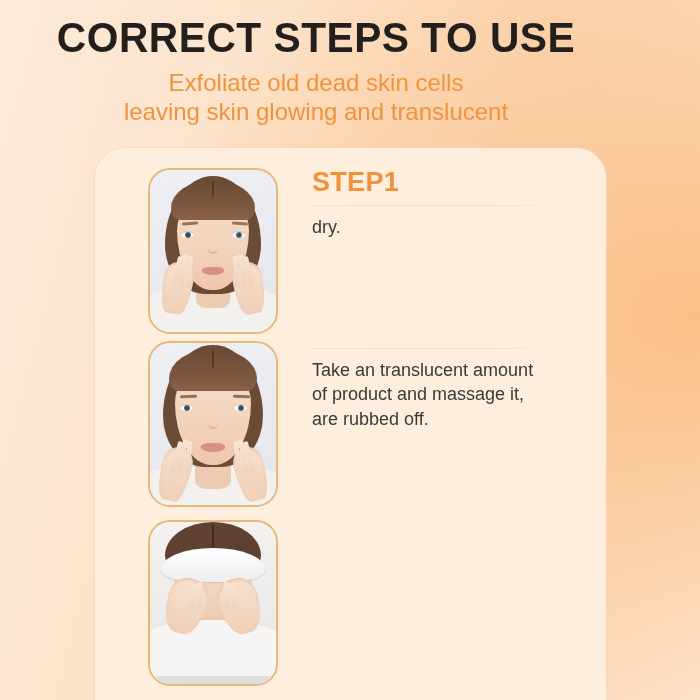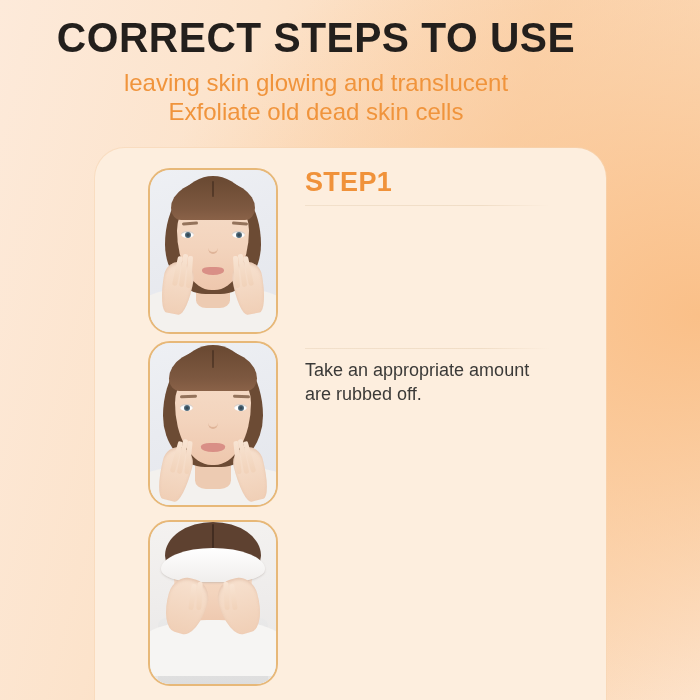--- a/index.html
+++ b/index.html
@@ -169,21 +169,21 @@
     border-radius:8px 8px 2px 2px;
     opacity:0.85;
   }
   .sink-line {
     position:absolute; background:rgba(170,172,175,0.55); height:1px;
   }
 
   
   .step-text {
     flex:1 1 auto;
-    margin-left:27px;
+    margin-left:34px;
     padding-right:22px;
   }
   .step-label {
     font-size:27px;
     font-weight:bold;
     color:#f0923a;
     letter-spacing:0.3px;
     line-height:1.1;
   }
   .step-rule {
@@ -200,22 +200,22 @@
   .step-body .ln { display:block; }
 </style>
 </head>
 <body>
 
 <div id="stage">
 
   <div class="header">
     <div class="main-title">CORRECT STEPS TO USE</div>
     <div class="subtitle">
+      <span class="ln">Exfoliate old dead skin cells</span>
       <span class="ln">leaving skin glowing and translucent</span>
-      <span class="ln">Exfoliate old dead skin cells</span>
     </div>
   </div>
 
   <div class="card">
     <div class="steps">
 
       <div class="step-row r1">
         <div class="photo">
           <div class="photo-inner">
             <div class="bg-studio"></div>
@@ -243,20 +243,21 @@
             <div class="hand" style="width:30px;height:52px;right:12px;top:92px;transform:rotate(-10deg);"></div>
             <div class="finger" style="height:30px;right:25px;top:86px;transform:rotate(-12deg);"></div>
             <div class="finger" style="height:33px;right:31px;top:84px;transform:rotate(-8deg);"></div>
             <div class="finger" style="height:32px;right:37px;top:86px;transform:rotate(-4deg);"></div>
           </div>
         </div>
         <div class="step-text">
           <div class="step-label">STEP1</div>
           <div class="step-rule"></div>
           <div class="step-body">
+            <span class="ln">dry.</span>
           </div>
         </div>
       </div>
 
       <div class="step-row r2">
         <div class="photo">
           <div class="photo-inner">
             <div class="bg-studio"></div>
             <div class="shoulders" style="width:160px;height:40px;bottom:0;"></div>
             <div class="neck" style="width:36px;height:28px;top:118px;"></div>
@@ -281,21 +282,22 @@
             <div class="finger" style="height:33px;left:36px;top:98px;transform:rotate(6deg);"></div>
             <div class="hand" style="width:30px;height:54px;right:10px;top:104px;transform:rotate(-14deg);"></div>
             <div class="finger" style="height:32px;right:24px;top:98px;transform:rotate(-16deg);"></div>
             <div class="finger" style="height:35px;right:30px;top:96px;transform:rotate(-11deg);"></div>
             <div class="finger" style="height:33px;right:36px;top:98px;transform:rotate(-6deg);"></div>
           </div>
         </div>
         <div class="step-text">
           <div class="step-rule"></div>
           <div class="step-body">
-            <span class="ln">Take an appropriate amount</span>
+            <span class="ln">Take an translucent amount</span>
+            <span class="ln">of product and massage it,</span>
             <span class="ln">are rubbed off.</span>
           </div>
         </div>
       </div>
 
       <div class="step-row r3">
         <div class="photo">
           <div class="photo-inner">
             <div class="bg-bath"></div>
 

